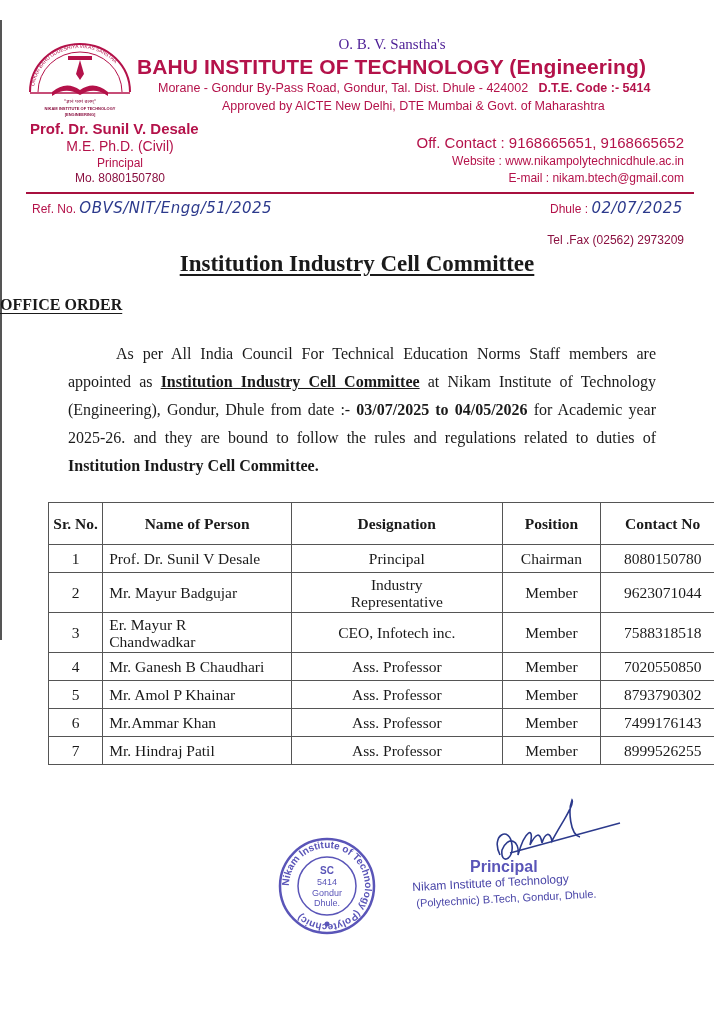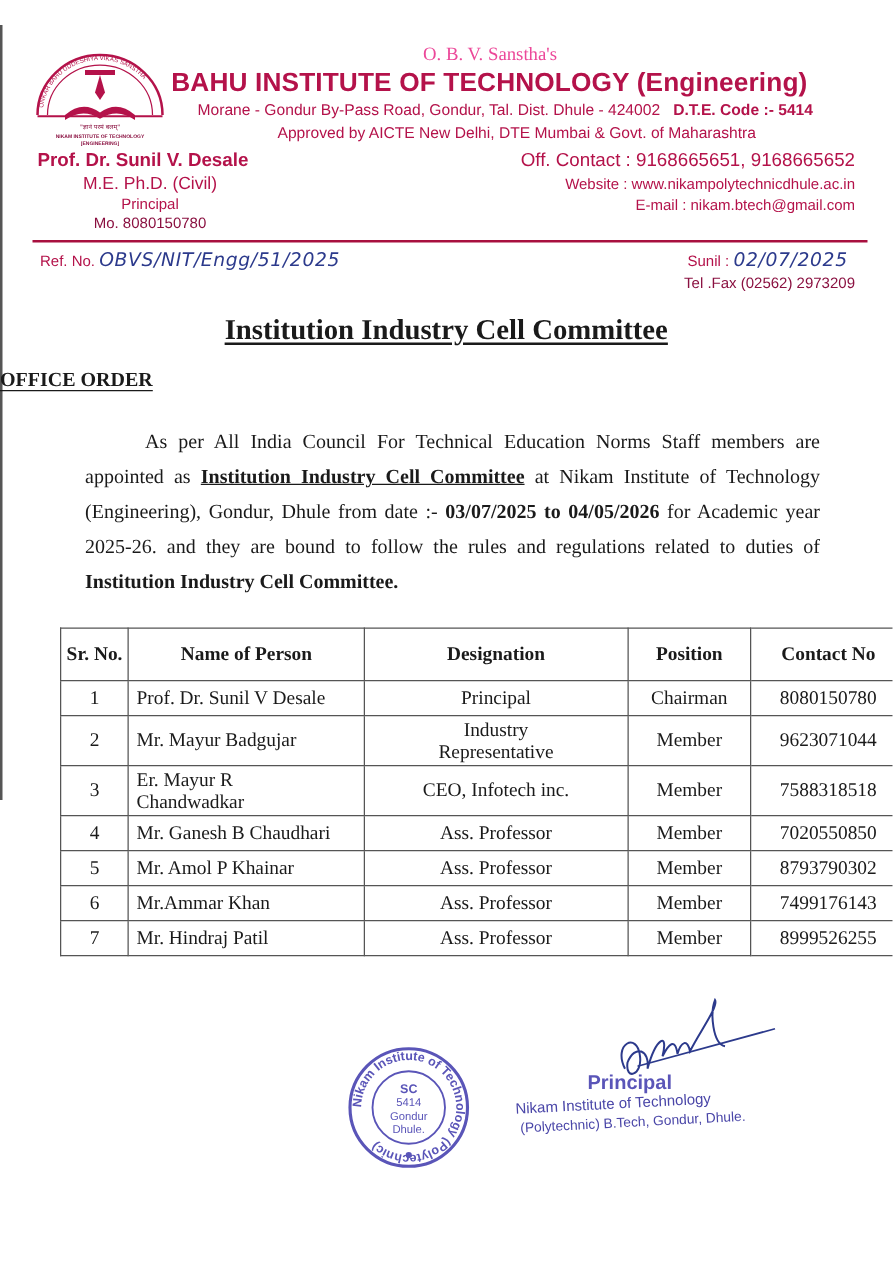--- a/index.html
+++ b/index.html
@@ -3,33 +3,33 @@
 <meta charset="utf-8">
 <style>
   * { box-sizing: border-box; margin: 0; padding: 0; }
   html, body { width: 714px; height: 1024px; background: #ffffff; overflow: hidden; }
   body { position: relative; font-family: "Liberation Serif", serif; color: #1a1a1a; }
   .page-edge { position: absolute; left: 0; top: 20px; width: 2px; height: 620px; background: #555; }
 
   
   .lh { position: absolute; left: 0; top: 0; width: 714px; }
   .logo { position: absolute; left: 24px; top: 40px; width: 112px; height: 80px; }
-  .sanstha { position: absolute; left: 0; width: 714px; top: 36px; text-align: center; padding-left: 70px; font-family: "Liberation Serif", serif; font-size: 15px; color: #ec4899; }
+  .sanstha { position: absolute; left: 0; width: 714px; top: 36px; text-align: center; padding-left: 70px; font-family: "Liberation Serif", serif; font-size: 15px; color: #4c1d95; }
   .inst-name { position: absolute; left: 137px; top: 55px; font-family: "Liberation Sans", sans-serif; font-weight: bold; font-size: 21px; color: #b4124a; letter-spacing: 0.1px; white-space: nowrap; }
   .addr { position: absolute; left: 158px; top: 81px; font-family: "Liberation Sans", sans-serif; font-size: 12.5px; color: #b4124a; white-space: nowrap; }
   .addr b { color: #b4124a; }
   .approved { position: absolute; left: 222px; top: 99px; font-family: "Liberation Sans", sans-serif; font-size: 12.5px; color: #b4124a; white-space: nowrap; }
 
   .left-block { position: absolute; left: 30px; top: 120px; width: 180px; font-family: "Liberation Sans", sans-serif; color: #b4124a; text-align: center; }
   .left-block .n1 { font-size: 15px; font-weight: bold; text-align: left; }
   .left-block .n2 { font-size: 14px; margin-top: 1px; }
   .left-block .n3 { font-size: 12px; margin-top: 2px; }
   .left-block .n4 { font-size: 12px; margin-top: 1px; color: #8a1040; }
 
-  .right-block { position: absolute; right: 30px; top: 120px; width: 300px; font-family: "Liberation Sans", sans-serif; color: #b4124a; text-align: right; }
+  .right-block { position: absolute; right: 30px; top: 134px; width: 300px; font-family: "Liberation Sans", sans-serif; color: #b4124a; text-align: right; }
   .right-block .r1 { font-size: 15px; }
   .right-block .r2, .right-block .r3, .right-block .r4 { font-size: 12px; margin-top: 3px; }
   .right-block .r4 { color: #8a1040; margin-top: 48px; }
 
   .sep { position: absolute; left: 26px; top: 192px; width: 668px; height: 2px; background: #a8103f; }
   .ref { position: absolute; left: 32px; top: 199px; font-family: "Liberation Sans", sans-serif; font-size: 12px; color: #b4124a; white-space: nowrap; }
   .date { position: absolute; left: 550px; top: 199px; font-family: "Liberation Sans", sans-serif; font-size: 12px; color: #b4124a; white-space: nowrap; }
   .hand { font-family: "DejaVu Sans", sans-serif; font-size: 15px; color: #2c3a8c; font-style: italic; letter-spacing: 0.5px; }
 
   
@@ -100,21 +100,21 @@
     <div class="r4">Tel .Fax (02562) 2973209</div>
   </div>
 
   <div class="sep"></div>
 
   <div class="ref">
     <span>Ref. No.</span>
     <span class="hand">OBVS/NIT/Engg/51/2025</span>
   </div>
   <div class="date">
-    <span>Sunil :</span>
+    <span>Dhule :</span>
     <span class="hand">02/07/2025</span>
   </div>
 </div>
 
 <div class="title"><span>Institution Industry Cell Committee</span></div>
 <div class="subtitle"><span>OFFICE ORDER</span></div>
 
 <div class="para">
   <span class="indent"></span><span>As per All India Council For Technical Education Norms Staff members are appointed as </span><b class="u">Institution Industry Cell Committee</b><span> at Nikam Institute of Technology (Engineering), Gondur, Dhule from date :- </span><b>03/07/2025 to 04/05/2026</b><span> for Academic year 2025-26. and they are bound to follow the rules and regulations related to duties of </span><b>Institution Industry Cell Committee.</b>
 </div>

